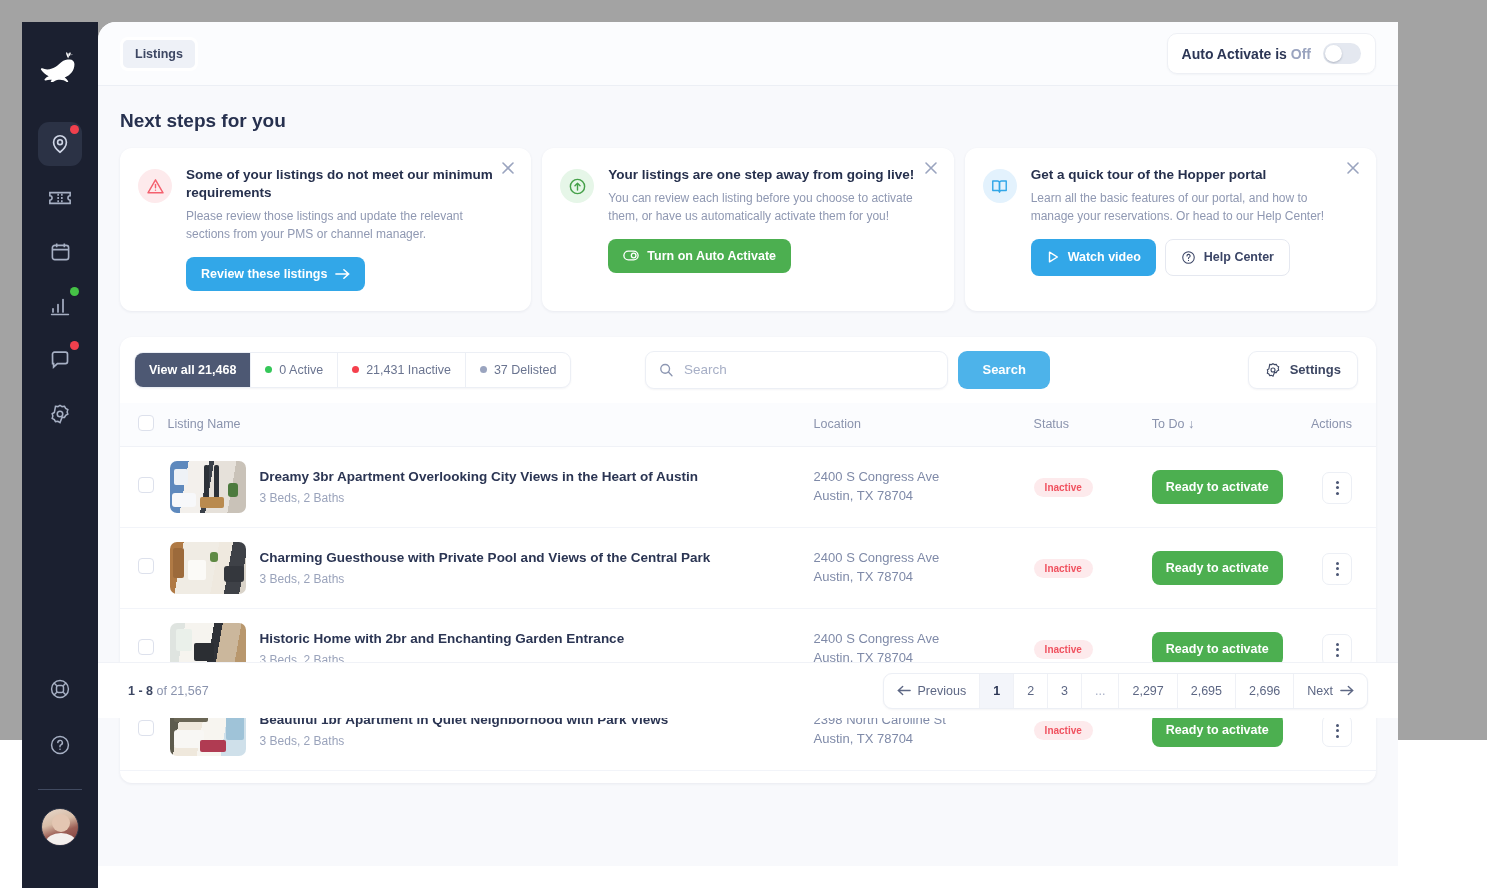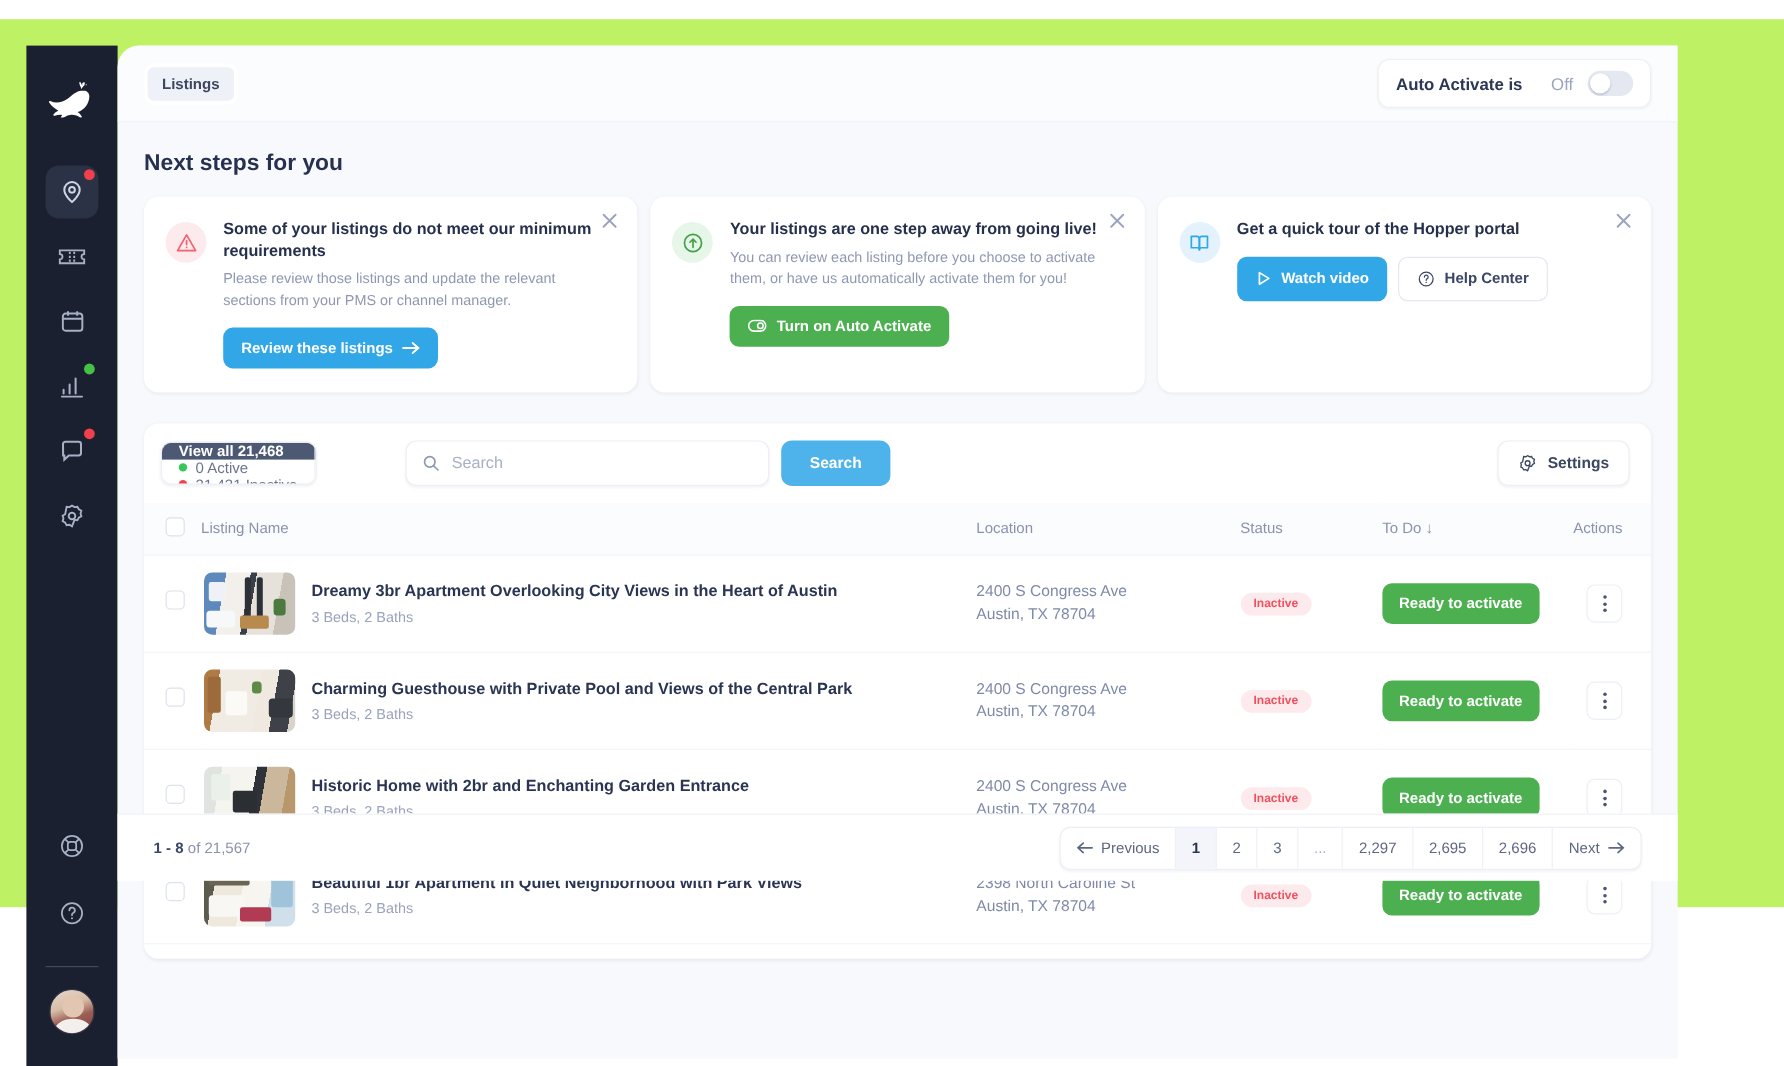--- a/index.html
+++ b/index.html
@@ -3,23 +3,23 @@
 <meta charset="utf-8">
 <style>
   * { box-sizing: border-box; margin: 0; padding: 0; }
   html, body {
     width: 1487px; height: 888px;
     background: #ffffff;
     font-family: "Liberation Sans", sans-serif;
     overflow: hidden;
   }
   #app {
-    position: absolute; left: 0; top: 16px;
+    position: absolute; left: 0; top: 0;
     width: 1487px; height: 740px;
-    background: #bef264;
+    background: #a3a3a3;
   }
 
   
   .sidebar {
     position: absolute; left: 22px; top: 22px;
     width: 76px; height: 866px;
     background: #1b2030;
     display: flex; flex-direction: column; align-items: center;
   }
   .logo {
@@ -83,21 +83,21 @@
     border: 3px solid #ffffff;
     cursor: pointer;
   }
   .auto-activate {
     display: flex; align-items: center; gap: 12px;
     background: #ffffff; border: 1px solid #eef0f5; border-radius: 10px;
     padding: 9px 14px;
     box-shadow: 0 1px 2px rgba(30,40,70,0.04);
   }
   .aa-label { font-size: 14px; font-weight: 700; color: #2c3655; }
-  .aa-label .state { color: #9aa4bf; font-weight: 400; margin-left: 20px; }
+  .aa-label .state { color: #9aa4bf; font-weight: 700; }
   .toggle {
     width: 38px; height: 21px; border-radius: 11px; background: #e4e8f0;
     position: relative; cursor: pointer;
   }
   .toggle .knob {
     position: absolute; left: 2px; top: 2px;
     width: 17px; height: 17px; border-radius: 50%; background: #fff;
     box-shadow: 0 1px 2px rgba(20,30,60,.25);
   }
 
@@ -151,21 +151,20 @@
     overflow: hidden;
   }
   .panel-toolbar {
     display: flex; align-items: center; gap: 14px;
     padding: 14px 18px 14px 14px;
   }
   .segmented {
     display: flex; background: #fff; border-radius: 9px;
     border: 1px solid #eceff5; overflow: hidden; height: 36px;
     box-shadow: 0 1px 2px rgba(30,40,70,0.05);
-    flex-direction: column;
   }
   .seg {
     display: flex; align-items: center; gap: 7px;
     padding: 0 14px; font-size: 12.5px; color: #6a7490; font-weight: 500;
     border-right: 1px solid #eceff5; cursor: pointer; white-space: nowrap;
   }
   .seg:last-child { border-right: none; }
   .seg.active { background: #4d5873; color: #ffffff; font-weight: 700; }
   .dot { width: 7px; height: 7px; border-radius: 50%; }
   .dot.green { background: #35c759; }
@@ -443,20 +442,21 @@
           </div>
           <div class="card-inner">
             <div class="card-ico blue">
               <svg width="19" height="19" viewBox="0 0 24 24" fill="none" stroke="#32a7e8" stroke-width="1.8" stroke-linejoin="round">
                 <path d="M3.5 5h6a2.5 2.5 0 0 1 2.5 2.5V19a2 2 0 0 0-2-2h-6.5z"></path>
                 <path d="M20.5 5h-6A2.5 2.5 0 0 0 12 7.5V19a2 2 0 0 1 2-2h6.5z"></path>
               </svg>
             </div>
             <div class="card-body">
               <div class="card-title">Get a quick tour of the Hopper portal</div>
+              <div class="card-text">Learn all the basic features of our portal, and how to manage your reservations. Or head to our Help Center!</div>
               <div class="card-actions">
                 <button class="btn blue">
                   <svg width="14" height="14" viewBox="0 0 16 16" fill="none" stroke="#fff" stroke-width="1.6" stroke-linejoin="round">
                     <path d="M4 2.5l9 5.5-9 5.5z"></path>
                   </svg>
                   <span>Watch video</span>
                 </button>
                 <button class="btn ghost">
                   <svg width="15" height="15" viewBox="0 0 24 24" fill="none" stroke="#3b4566" stroke-width="1.7">
                     <circle cx="12" cy="12" r="9.2"></circle>

